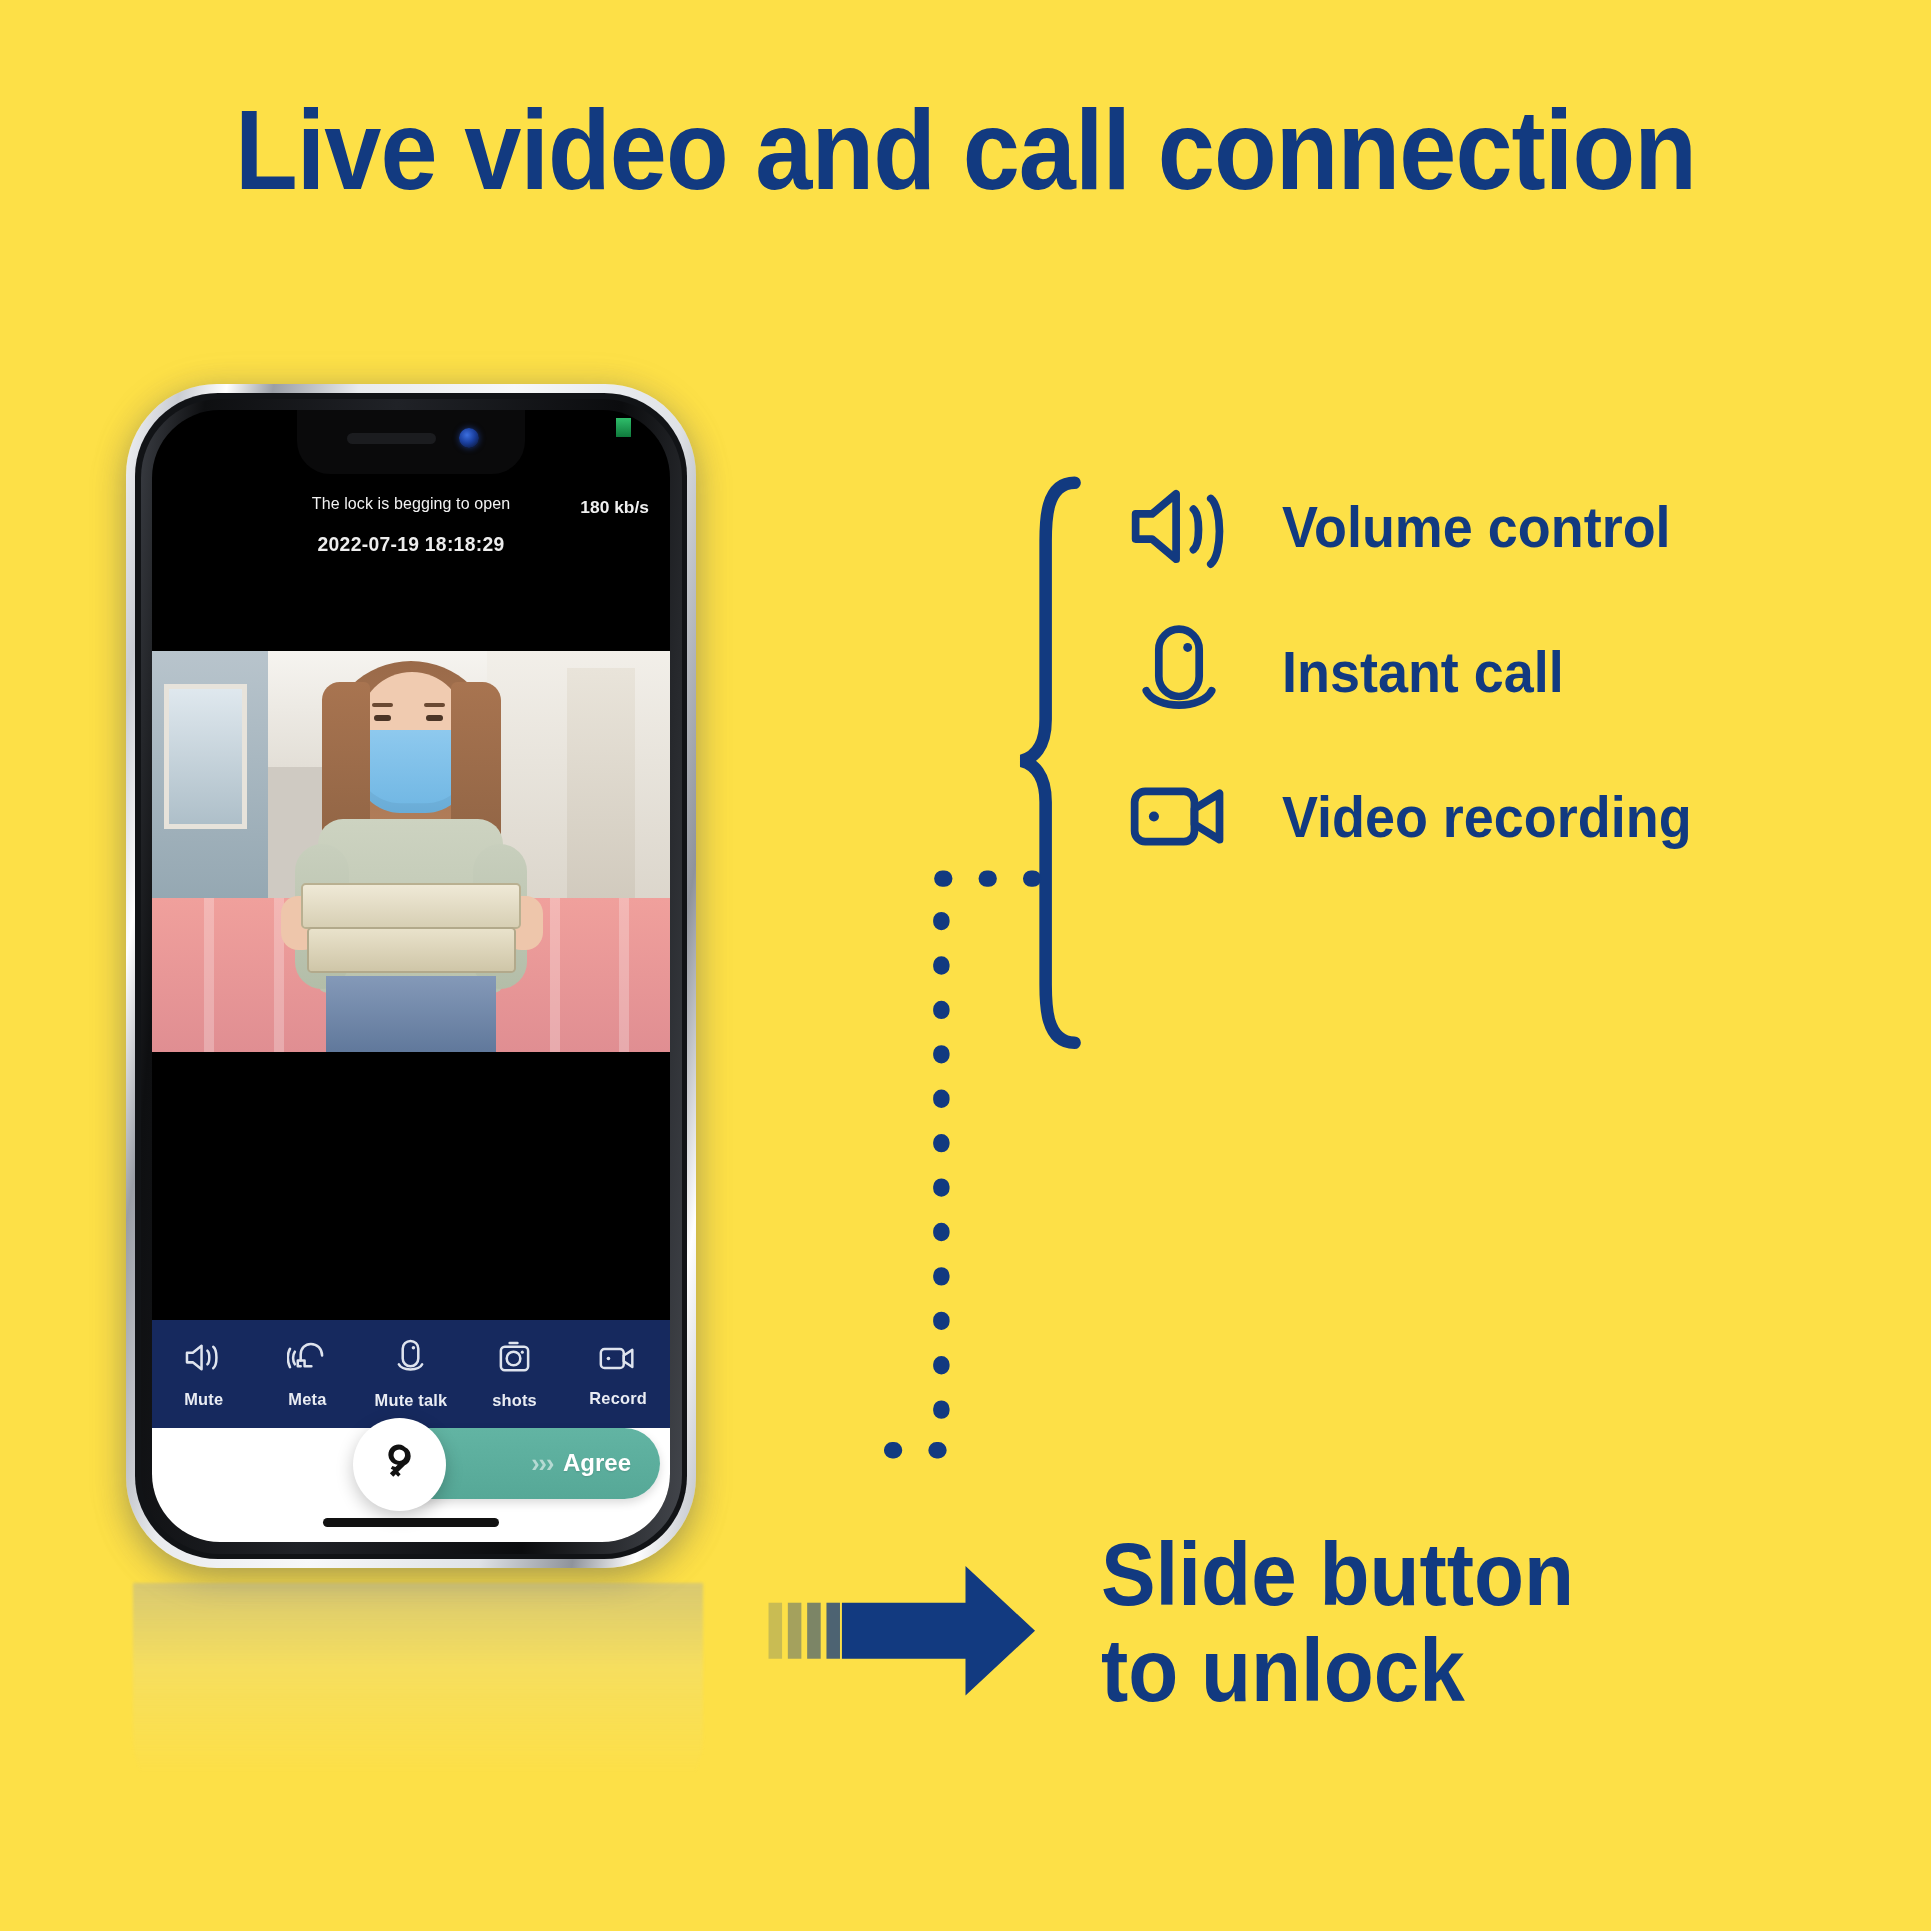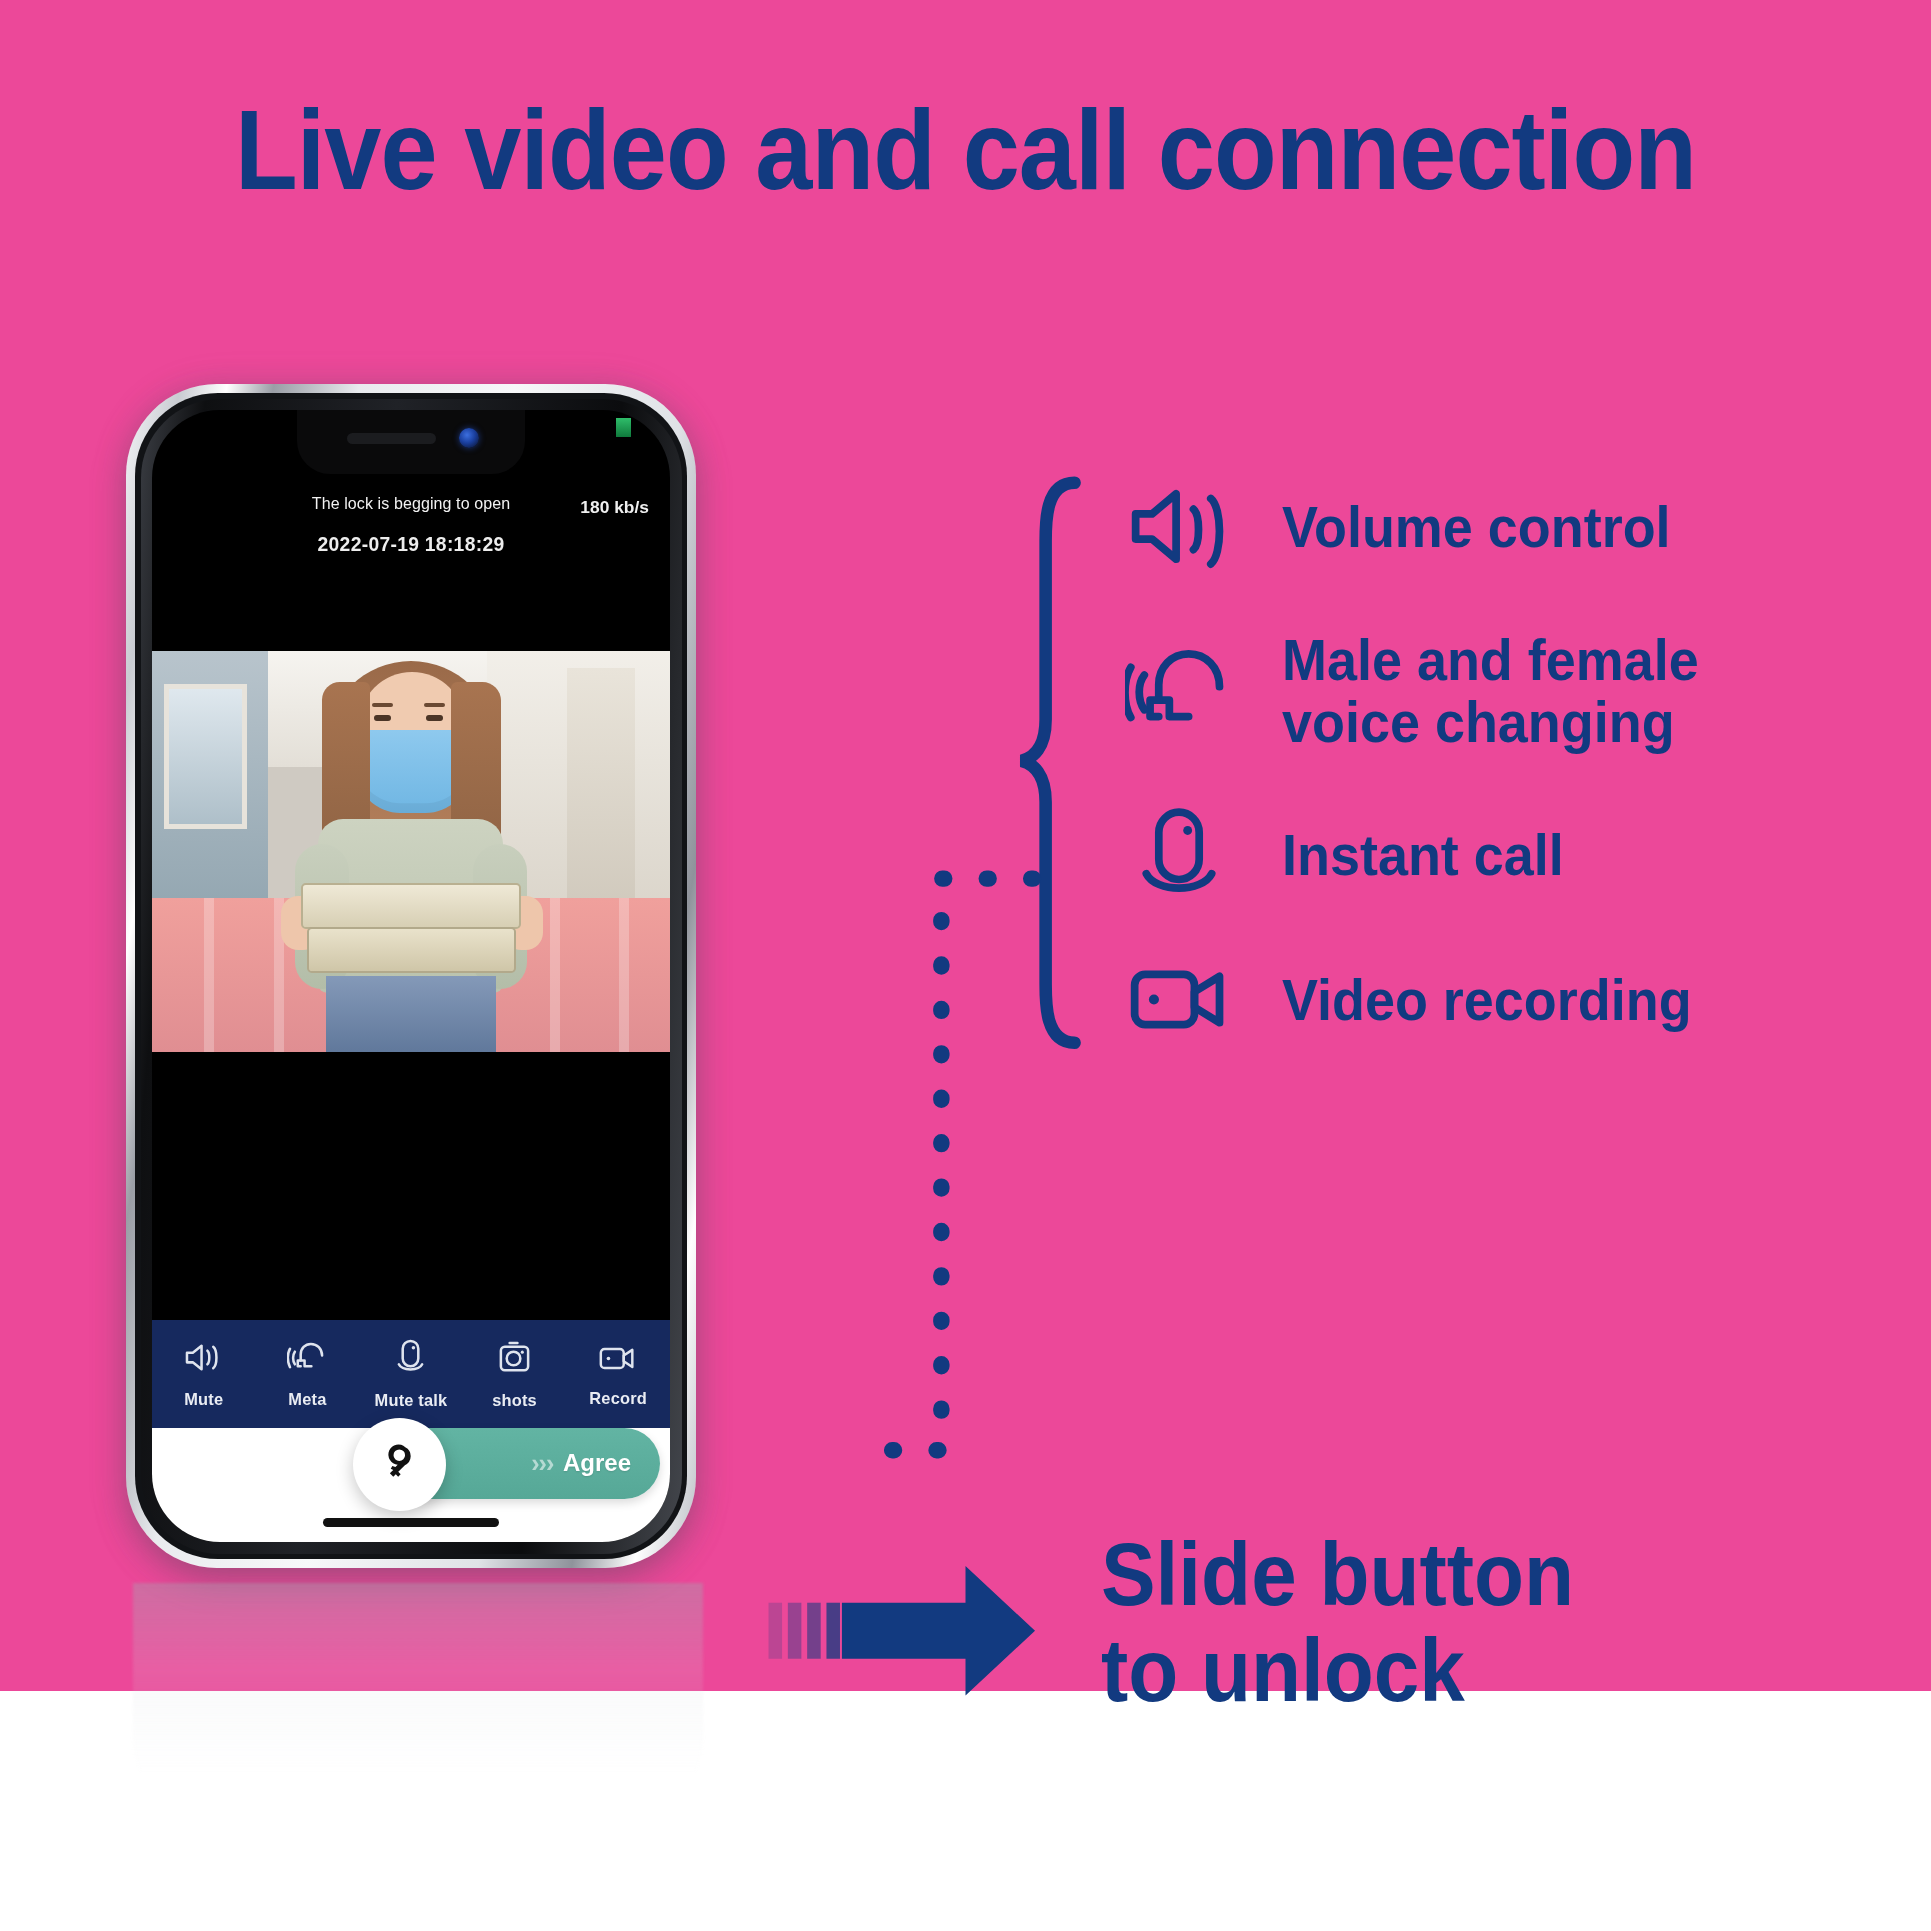--- a/index.html
+++ b/index.html
@@ -1,19 +1,19 @@
 <!DOCTYPE html>
 <html><head>
 <meta charset="utf-8">
 <style>
   * { margin:0; padding:0; box-sizing:border-box; }
   html,body { width:1931px; height:1931px; background:#ffffff; overflow:hidden; }
   body { font-family:"Liberation Sans", sans-serif; }
 
-  #root { position:relative; width:1931px; height:1691px; background:#ec4899; }
+  #root { position:relative; width:1931px; height:1931px; background:#fde047; }
 
   
   .headline{
     position:absolute; left:0; top:93px; width:1931px; text-align:center;
     font-family:"Liberation Sans Narrow","Liberation Sans",sans-serif;
     font-weight:bold; font-size:114px; line-height:1.0;
     color:#123A80; letter-spacing:-1px;
     transform:scaleX(0.90); transform-origin:50% 50%;
     white-space:nowrap;
   }
@@ -382,32 +382,20 @@
       <div class="ic">
         <svg width="106" height="89" viewBox="0 0 110 92" fill="none" stroke="#123A80" stroke-width="8" stroke-linecap="round" stroke-linejoin="round">
           <path d="M10 33h17l25-21v68L27 59H10z"></path>
           <path d="M70 28c7 6 7 36 0 42"></path>
           <path d="M88 17c12 10 12 58 0 68"></path>
         </svg>
       </div>
       <div class="txt">Volume control</div>
     </div>
 
-    <div class="feat tall">
-      <div class="ic">
-        <svg width="108" height="93" viewBox="0 0 112 96" fill="none" stroke="#123A80" stroke-width="8" stroke-linecap="round" stroke-linejoin="round">
-          <path d="M98 44C98 24 84 10 66 10 48 10 35 24 35 42v16h11v17h20"></path>
-          <path d="M35 58h-9v17h9"></path>
-          <path d="M20 32c-7 9-7 26 0 36"></path>
-          <path d="M6 24c-8 14-8 38 0 52"></path>
-        </svg>
-      </div>
-      <div class="txt">Male and female
-voice changing</div>
-    </div>
 
     <div class="feat">
       <div class="ic">
         <svg width="100" height="97" viewBox="0 0 104 100" fill="none" stroke="#123A80" stroke-width="8" stroke-linecap="round" stroke-linejoin="round">
           <rect x="31" y="6" width="42" height="70" rx="21"></rect>
           <circle cx="61" cy="25" r="4.6" fill="#123A80" stroke="none"></circle>
           <path d="M18 70c10 20 58 20 68 0"></path>
         </svg>
       </div>
       <div class="txt">Instant call</div>

